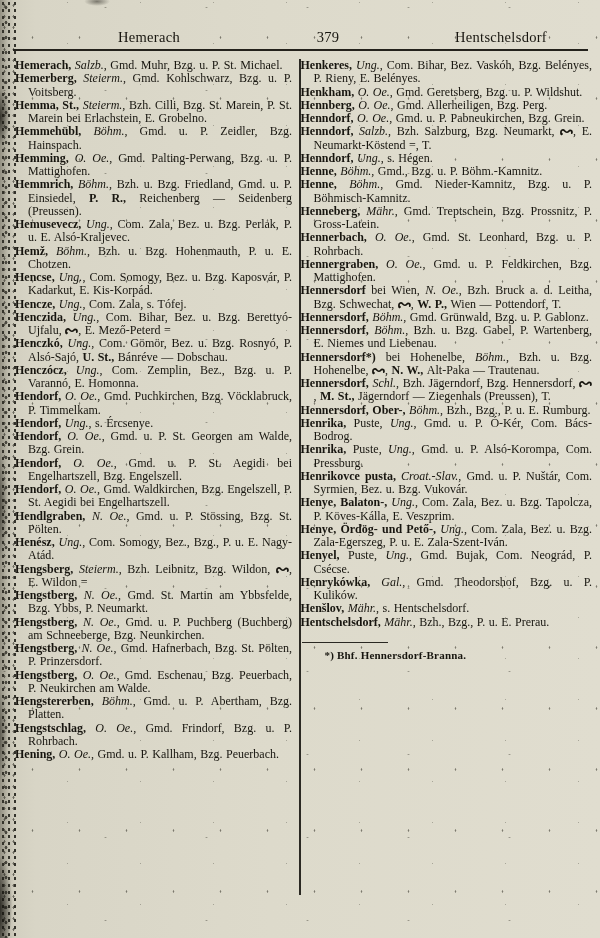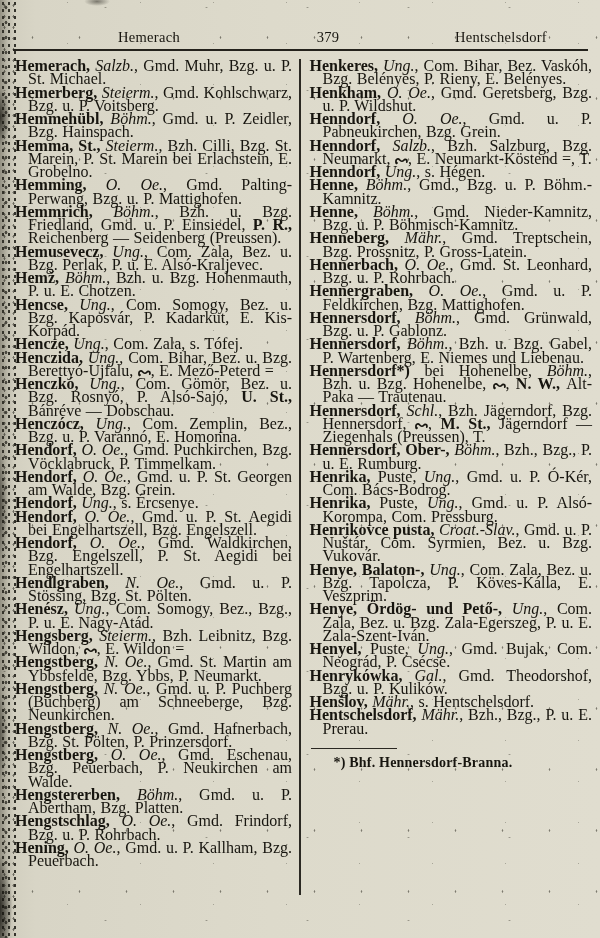--- a/index.html
+++ b/index.html
@@ -39,33 +39,33 @@
   .running-head{position:absolute;top:29px;left:0;width:578px;height:18px;font-size:14.5px;letter-spacing:.3px;}
   .running-head span{position:absolute;transform:translateX(-50%);white-space:nowrap;}
   .rh-left{left:149px;}
   .rh-num{left:328px;}
   .rh-right{left:453px;margin-left:48px;}
   .head-rule{position:absolute;top:49px;left:13px;width:575px;height:2px;background:#24221c;}
 
   .columns{position:absolute;top:57px;left:0;right:0;bottom:0;display:flex;padding:2px 8px 0 15px;}
   .col-left{width:277px;padding-right:7px;}
   .col-divider{width:1.5px;height:836px;background:#2b2923;}
-  .col-right{flex:1;padding-left:9px;}
+  .col-right{flex:1;padding-left:0;}
 
   p.entry{
-    margin:0;font-size:16px;line-height:13.25px;text-align:justify;
+    margin:0;font-size:12px;line-height:13.25px;text-align:justify;
     padding-left:13px;text-indent:-13px;word-spacing:.5px;
   }
   .seg-b{font-weight:700;}
   .seg-i{font-style:italic;}
   .horn svg{display:inline-block;vertical-align:-1px;}
 
   .footnote-block{margin-top:13px;}
   .fn-rule{width:86px;height:1.2px;background:#2a2822;margin:0 0 6px 1px;}
-  .fn-text{margin:0;font-size:14px;font-weight:700;padding-left:24px;letter-spacing:.2px;}
+  .fn-text{margin:0;font-size:11px;font-weight:700;padding-left:24px;letter-spacing:.2px;}
 </style>
 </head>
 <body>
 
 <div class="speck-field"></div>
 <div class="gutter-noise"></div>
 <div class="blob blob-a"></div>
 <div class="blob blob-b"></div>
 <div class="blob blob-c"></div>
 <div class="blob blob-d"></div>
@@ -75,37 +75,37 @@
   <span class="rh-left">Hemerach</span>
   <span class="rh-num">379</span>
   <span class="rh-right">Hentschelsdorf</span>
 </div>
 <div class="head-rule"></div>
 
 <div class="columns">
   <div class="col-left">
       <p class="entry"><span class="seg-b">Hemerach, </span><span class="seg-i">Salzb.</span><span class="seg-n">, Gmd. Muhr, Bzg. u. P. St. Michael.</span></p>
       <p class="entry"><span class="seg-b">Hemerberg, </span><span class="seg-i">Steierm.</span><span class="seg-n">, Gmd. Kohlschwarz, Bzg. u. P. Voitsberg.</span></p>
+      <p class="entry"><span class="seg-b">Hemma, St., </span><span class="seg-i">Steierm.</span><span class="seg-n">, Bzh. Cilli, Bzg. St. Marein, P. St. Marein bei Erlachstein, E. Grobelno.</span></p>
       <p class="entry"><span class="seg-b">Hemmehübl, </span><span class="seg-i">Böhm.</span><span class="seg-n">, Gmd. u. P. Zeidler, Bzg. Hainspach.</span></p>
-      <p class="entry"><span class="seg-b">Hemma, St., </span><span class="seg-i">Steierm.</span><span class="seg-n">, Bzh. Cilli, Bzg. St. Marein, P. St. Marein bei Erlachstein, E. Grobelno.</span></p>
       <p class="entry"><span class="seg-b">Hemming, </span><span class="seg-i">O. Oe.</span><span class="seg-n">, Gmd. Palting-Perwang, Bzg. u. P. Mattighofen.</span></p>
       <p class="entry"><span class="seg-b">Hemmrich, </span><span class="seg-i">Böhm.</span><span class="seg-n">, Bzh. u. Bzg. Friedland, Gmd. u. P. Einsiedel, </span><span class="seg-b">P. R., </span><span class="seg-n">Reichenberg — Seidenberg (Preussen).</span></p>
       <p class="entry"><span class="seg-b">Hemusevecz, </span><span class="seg-i">Ung.</span><span class="seg-n">, Com. Zala, Bez. u. Bzg. Perlak, P. u. E. Alsó-Kraljevec.</span></p>
       <p class="entry"><span class="seg-b">Hemž, </span><span class="seg-i">Böhm.</span><span class="seg-n">, Bzh. u. Bzg. Hohenmauth, P. u. E. Chotzen.</span></p>
       <p class="entry"><span class="seg-b">Hencse, </span><span class="seg-i">Ung.</span><span class="seg-n">, Com. Somogy, Bez. u. Bzg. Kaposvár, P. Kadarkut, E. Kis-Korpád.</span></p>
       <p class="entry"><span class="seg-b">Hencze, </span><span class="seg-i">Ung.</span><span class="seg-n">, Com. Zala, s. Tófej.</span></p>
       <p class="entry"><span class="seg-b">Henczida, </span><span class="seg-i">Ung.</span><span class="seg-n">, Com. Bihar, Bez. u. Bzg. Berettyó-Ujfalu, </span><span class="horn"><svg width="13" height="8" viewBox="0 0 26 16" aria-hidden="true">
             <path d="M3 12.5 C-0.5 5.5 5.5 1.5 9.5 6 C12 9 15 9.5 17.5 6.5 C20 3.5 25.2 4.8 23.6 10.2" fill="none" stroke="#17150f" stroke-width="3.4" stroke-linecap="round"></path>
             <circle cx="3.2" cy="12" r="2.3" fill="#17150f"></circle>
           </svg></span><span class="seg-n">, E. Mező-Peterd =</span></p>
       <p class="entry"><span class="seg-b">Henczkó, </span><span class="seg-i">Ung.</span><span class="seg-n">, Com. Gömör, Bez. u. Bzg. Rosnyó, P. Alsó-Sajó, </span><span class="seg-b">U. St., </span><span class="seg-n">Bánréve — Dobschau.</span></p>
       <p class="entry"><span class="seg-b">Henczócz, </span><span class="seg-i">Ung.</span><span class="seg-n">, Com. Zemplin, Bez., Bzg. u. P. Varannó, E. Homonna.</span></p>
       <p class="entry"><span class="seg-b">Hendorf, </span><span class="seg-i">O. Oe.</span><span class="seg-n">, Gmd. Puchkirchen, Bzg. Vöcklabruck, P. Timmelkam.</span></p>
+      <p class="entry"><span class="seg-b">Hendorf, </span><span class="seg-i">Ung.</span><span class="seg-n">, s. Ércsenye.</span></p>
       <p class="entry"><span class="seg-b">Hendorf, </span><span class="seg-i">O. Oe.</span><span class="seg-n">, Gmd. u. P. St. Georgen am Walde, Bzg. Grein.</span></p>
-      <p class="entry"><span class="seg-b">Hendorf, </span><span class="seg-i">Ung.</span><span class="seg-n">, s. Ércsenye.</span></p>
       <p class="entry"><span class="seg-b">Hendorf, </span><span class="seg-i">O. Oe.</span><span class="seg-n">, Gmd. u. P. St. Aegidi bei Engelhartszell, Bzg. Engelszell.</span></p>
       <p class="entry"><span class="seg-b">Hendorf, </span><span class="seg-i">O. Oe.</span><span class="seg-n">, Gmd. Waldkirchen, Bzg. Engelszell, P. St. Aegidi bei Engelhartszell.</span></p>
       <p class="entry"><span class="seg-b">Hendlgraben, </span><span class="seg-i">N. Oe.</span><span class="seg-n">, Gmd. u. P. Stössing, Bzg. St. Pölten.</span></p>
       <p class="entry"><span class="seg-b">Henész, </span><span class="seg-i">Ung.</span><span class="seg-n">, Com. Somogy, Bez., Bzg., P. u. E. Nagy-Atád.</span></p>
       <p class="entry"><span class="seg-b">Hengsberg, </span><span class="seg-i">Steierm.</span><span class="seg-n">, Bzh. Leibnitz, Bzg. Wildon, </span><span class="horn"><svg width="13" height="8" viewBox="0 0 26 16" aria-hidden="true">
             <path d="M3 12.5 C-0.5 5.5 5.5 1.5 9.5 6 C12 9 15 9.5 17.5 6.5 C20 3.5 25.2 4.8 23.6 10.2" fill="none" stroke="#17150f" stroke-width="3.4" stroke-linecap="round"></path>
             <circle cx="3.2" cy="12" r="2.3" fill="#17150f"></circle>
           </svg></span><span class="seg-n">, E. Wildon =</span></p>
       <p class="entry"><span class="seg-b">Hengstberg, </span><span class="seg-i">N. Oe.</span><span class="seg-n">, Gmd. St. Martin am Ybbsfelde, Bzg. Ybbs, P. Neumarkt.</span></p>
       <p class="entry"><span class="seg-b">Hengstberg, </span><span class="seg-i">N. Oe.</span><span class="seg-n">, Gmd. u. P. Puchberg (Buchberg) am Schneeberge, Bzg. Neunkirchen.</span></p>
@@ -113,31 +113,36 @@
       <p class="entry"><span class="seg-b">Hengstberg, </span><span class="seg-i">O. Oe.</span><span class="seg-n">, Gmd. Eschenau, Bzg. Peuerbach, P. Neukirchen am Walde.</span></p>
       <p class="entry"><span class="seg-b">Hengstererben, </span><span class="seg-i">Böhm.</span><span class="seg-n">, Gmd. u. P. Abertham, Bzg. Platten.</span></p>
       <p class="entry"><span class="seg-b">Hengstschlag, </span><span class="seg-i">O. Oe.</span><span class="seg-n">, Gmd. Frindorf, Bzg. u. P. Rohrbach.</span></p>
       <p class="entry"><span class="seg-b">Hening, </span><span class="seg-i">O. Oe.</span><span class="seg-n">, Gmd. u. P. Kallham, Bzg. Peuerbach.</span></p>
     </div>
   <div class="col-divider"></div>
   <div class="col-right">
 
   <p class="entry"><span class="seg-b">Henkeres, </span><span class="seg-i">Ung.</span><span class="seg-n">, Com. Bihar, Bez. Vaskóh, Bzg. Belényes, P. Rieny, E. Belényes.</span></p>
       <p class="entry"><span class="seg-b">Henkham, </span><span class="seg-i">O. Oe.</span><span class="seg-n">, Gmd. Geretsberg, Bzg. u. P. Wildshut.</span></p>
+      <p class="entry"><span class="seg-b">Hennberg, </span><span class="seg-i">O. Oe.</span><span class="seg-n">, Gmd. Allerheiligen, Bzg. Perg.</span></p>
       <p class="entry"><span class="seg-b">Henndorf, </span><span class="seg-i">O. Oe.</span><span class="seg-n">, Gmd. u. P. Pabneukirchen, Bzg. Grein.</span></p>
       <p class="entry"><span class="seg-b">Henndorf, </span><span class="seg-i">Salzb.</span><span class="seg-n">, Bzh. Salzburg, Bzg. Neumarkt, </span><span class="horn"><svg width="13" height="8" viewBox="0 0 26 16" aria-hidden="true">
             <path d="M3 12.5 C-0.5 5.5 5.5 1.5 9.5 6 C12 9 15 9.5 17.5 6.5 C20 3.5 25.2 4.8 23.6 10.2" fill="none" stroke="#17150f" stroke-width="3.4" stroke-linecap="round"></path>
             <circle cx="3.2" cy="12" r="2.3" fill="#17150f"></circle>
           </svg></span><span class="seg-n">, E. Neumarkt-Köstend =, T.</span></p>
       <p class="entry"><span class="seg-b">Henndorf, </span><span class="seg-i">Ung.</span><span class="seg-n">, s. Hégen.</span></p>
       <p class="entry"><span class="seg-b">Henne, </span><span class="seg-i">Böhm.</span><span class="seg-n">, Gmd., Bzg. u. P. Böhm.-Kamnitz.</span></p>
       <p class="entry"><span class="seg-b">Henne, </span><span class="seg-i">Böhm.</span><span class="seg-n">, Gmd. Nieder-Kamnitz, Bzg. u. P. Böhmisch-Kamnitz.</span></p>
       <p class="entry"><span class="seg-b">Henneberg, </span><span class="seg-i">Mähr.</span><span class="seg-n">, Gmd. Treptschein, Bzg. Prossnitz, P. Gross-Latein.</span></p>
       <p class="entry"><span class="seg-b">Hennerbach, </span><span class="seg-i">O. Oe.</span><span class="seg-n">, Gmd. St. Leonhard, Bzg. u. P. Rohrbach.</span></p>
       <p class="entry"><span class="seg-b">Hennergraben, </span><span class="seg-i">O. Oe.</span><span class="seg-n">, Gmd. u. P. Feldkirchen, Bzg. Mattighofen.</span></p>
+      <p class="entry"><span class="seg-b">Hennersdorf</span><span class="seg-n"> bei Wien, </span><span class="seg-i">N. Oe.</span><span class="seg-n">, Bzh. Bruck a. d. Leitha, Bzg. Schwechat, </span><span class="horn"><svg width="13" height="8" viewBox="0 0 26 16" aria-hidden="true">
+            <path d="M3 12.5 C-0.5 5.5 5.5 1.5 9.5 6 C12 9 15 9.5 17.5 6.5 C20 3.5 25.2 4.8 23.6 10.2" fill="none" stroke="#17150f" stroke-width="3.4" stroke-linecap="round"></path>
+            <circle cx="3.2" cy="12" r="2.3" fill="#17150f"></circle>
+          </svg></span><span class="seg-n">, </span><span class="seg-b">W. P., </span><span class="seg-n">Wien — Pottendorf, T.</span></p>
       <p class="entry"><span class="seg-b">Hennersdorf, </span><span class="seg-i">Böhm.</span><span class="seg-n">, Gmd. Grünwald, Bzg. u. P. Gablonz.</span></p>
       <p class="entry"><span class="seg-b">Hennersdorf, </span><span class="seg-i">Böhm.</span><span class="seg-n">, Bzh. u. Bzg. Gabel, P. Wartenberg, E. Niemes und Liebenau.</span></p>
       <p class="entry"><span class="seg-b">Hennersdorf*)</span><span class="seg-n"> bei Hohenelbe, </span><span class="seg-i">Böhm.</span><span class="seg-n">, Bzh. u. Bzg. Hohenelbe, </span><span class="horn"><svg width="13" height="8" viewBox="0 0 26 16" aria-hidden="true">
             <path d="M3 12.5 C-0.5 5.5 5.5 1.5 9.5 6 C12 9 15 9.5 17.5 6.5 C20 3.5 25.2 4.8 23.6 10.2" fill="none" stroke="#17150f" stroke-width="3.4" stroke-linecap="round"></path>
             <circle cx="3.2" cy="12" r="2.3" fill="#17150f"></circle>
           </svg></span><span class="seg-n">, </span><span class="seg-b">N. W., </span><span class="seg-n">Alt-Paka — Trautenau.</span></p>
       <p class="entry"><span class="seg-b">Hennersdorf, </span><span class="seg-i">Schl.</span><span class="seg-n">, Bzh. Jägerndorf, Bzg. Hennersdorf, </span><span class="horn"><svg width="13" height="8" viewBox="0 0 26 16" aria-hidden="true">
             <path d="M3 12.5 C-0.5 5.5 5.5 1.5 9.5 6 C12 9 15 9.5 17.5 6.5 C20 3.5 25.2 4.8 23.6 10.2" fill="none" stroke="#17150f" stroke-width="3.4" stroke-linecap="round"></path>
             <circle cx="3.2" cy="12" r="2.3" fill="#17150f"></circle>
           </svg></span><span class="seg-n">, </span><span class="seg-b">M. St., </span><span class="seg-n">Jägerndorf — Ziegenhals (Preussen), T.</span></p>

